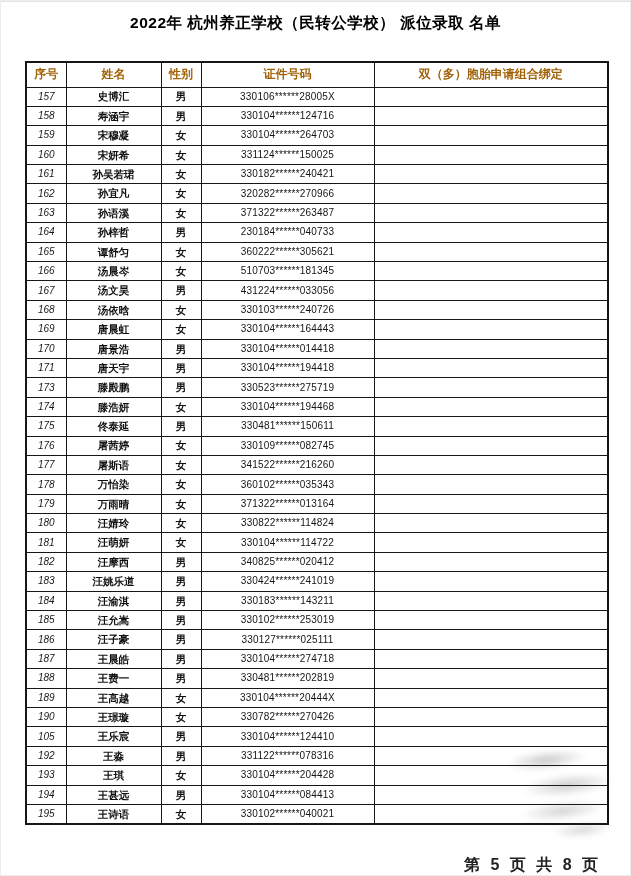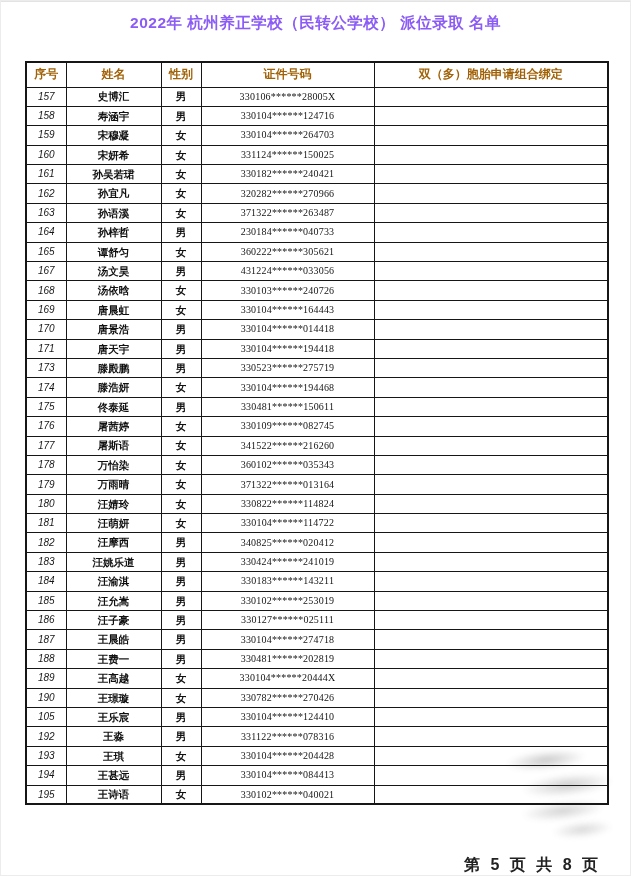--- a/index.html
+++ b/index.html
@@ -19,21 +19,21 @@
   }
   .doc-title {
     position: absolute;
     top: 13px;
     left: 0;
     width: 100%;
     text-align: center;
     font-size: 15.5px;
     font-weight: 700;
     letter-spacing: 0.5px;
-    color: #8b5cf6;
+    color: #000000;
   }
   .doc-table {
     position: absolute;
     left: 25px;
     top: 61px;
     width: 582px;
     border-collapse: collapse;
     table-layout: fixed;
     border: 2px solid #161616;
   }
@@ -57,21 +57,21 @@
   }
   .doc-table tbody td {
     height: 19.4px;
     font-size: 10.5px;
     line-height: 1;
     padding: 0 2px;
   }
   .doc-table tbody td.col-name,
   .doc-table tbody td.col-gender { font-weight: 700; font-size: 10.5px; color: #101010; }
   .doc-table tbody td.col-seq { font-size: 10px; color: #161616; font-style: italic; }
-  .doc-table tbody td.col-id { font-size: 10px; letter-spacing: 0.2px; color: #141414; font-family: Liberation Serif, serif; }
+  .doc-table tbody td.col-id { font-size: 10px; letter-spacing: 0.2px; color: #141414; }
   .page-footer {
     position: absolute;
     top: 855px;
     right: 30px;
     font-size: 16px;
     font-weight: 700;
     letter-spacing: 3px;
     color: #222;
   }
   .watermark {
@@ -173,20 +173,27 @@
           <td class="col-twin"></td>
         </tr>
         <tr>
           <td class="col-seq">165</td>
           <td class="col-name">谭舒匀</td>
           <td class="col-gender">女</td>
           <td class="col-id">360222******305621</td>
           <td class="col-twin"></td>
         </tr>
         <tr>
+          <td class="col-seq">166</td>
+          <td class="col-name">汤晨岑</td>
+          <td class="col-gender">女</td>
+          <td class="col-id">510703******181345</td>
+          <td class="col-twin"></td>
+        </tr>
+        <tr>
           <td class="col-seq">167</td>
           <td class="col-name">汤文昊</td>
           <td class="col-gender">男</td>
           <td class="col-id">431224******033056</td>
           <td class="col-twin"></td>
         </tr>
         <tr>
           <td class="col-seq">168</td>
           <td class="col-name">汤依晗</td>
           <td class="col-gender">女</td>

